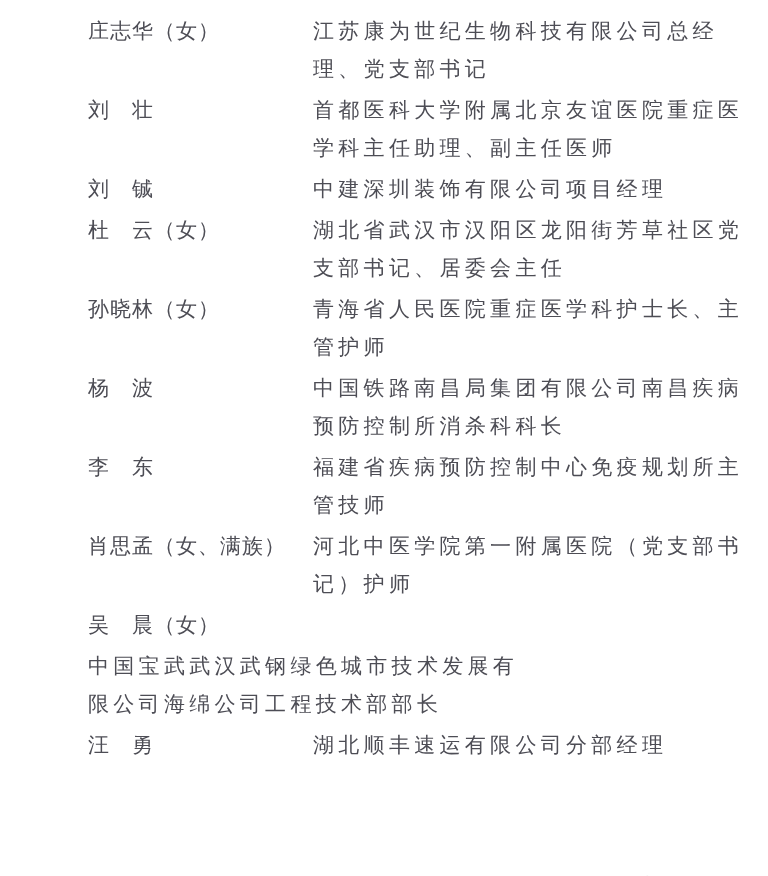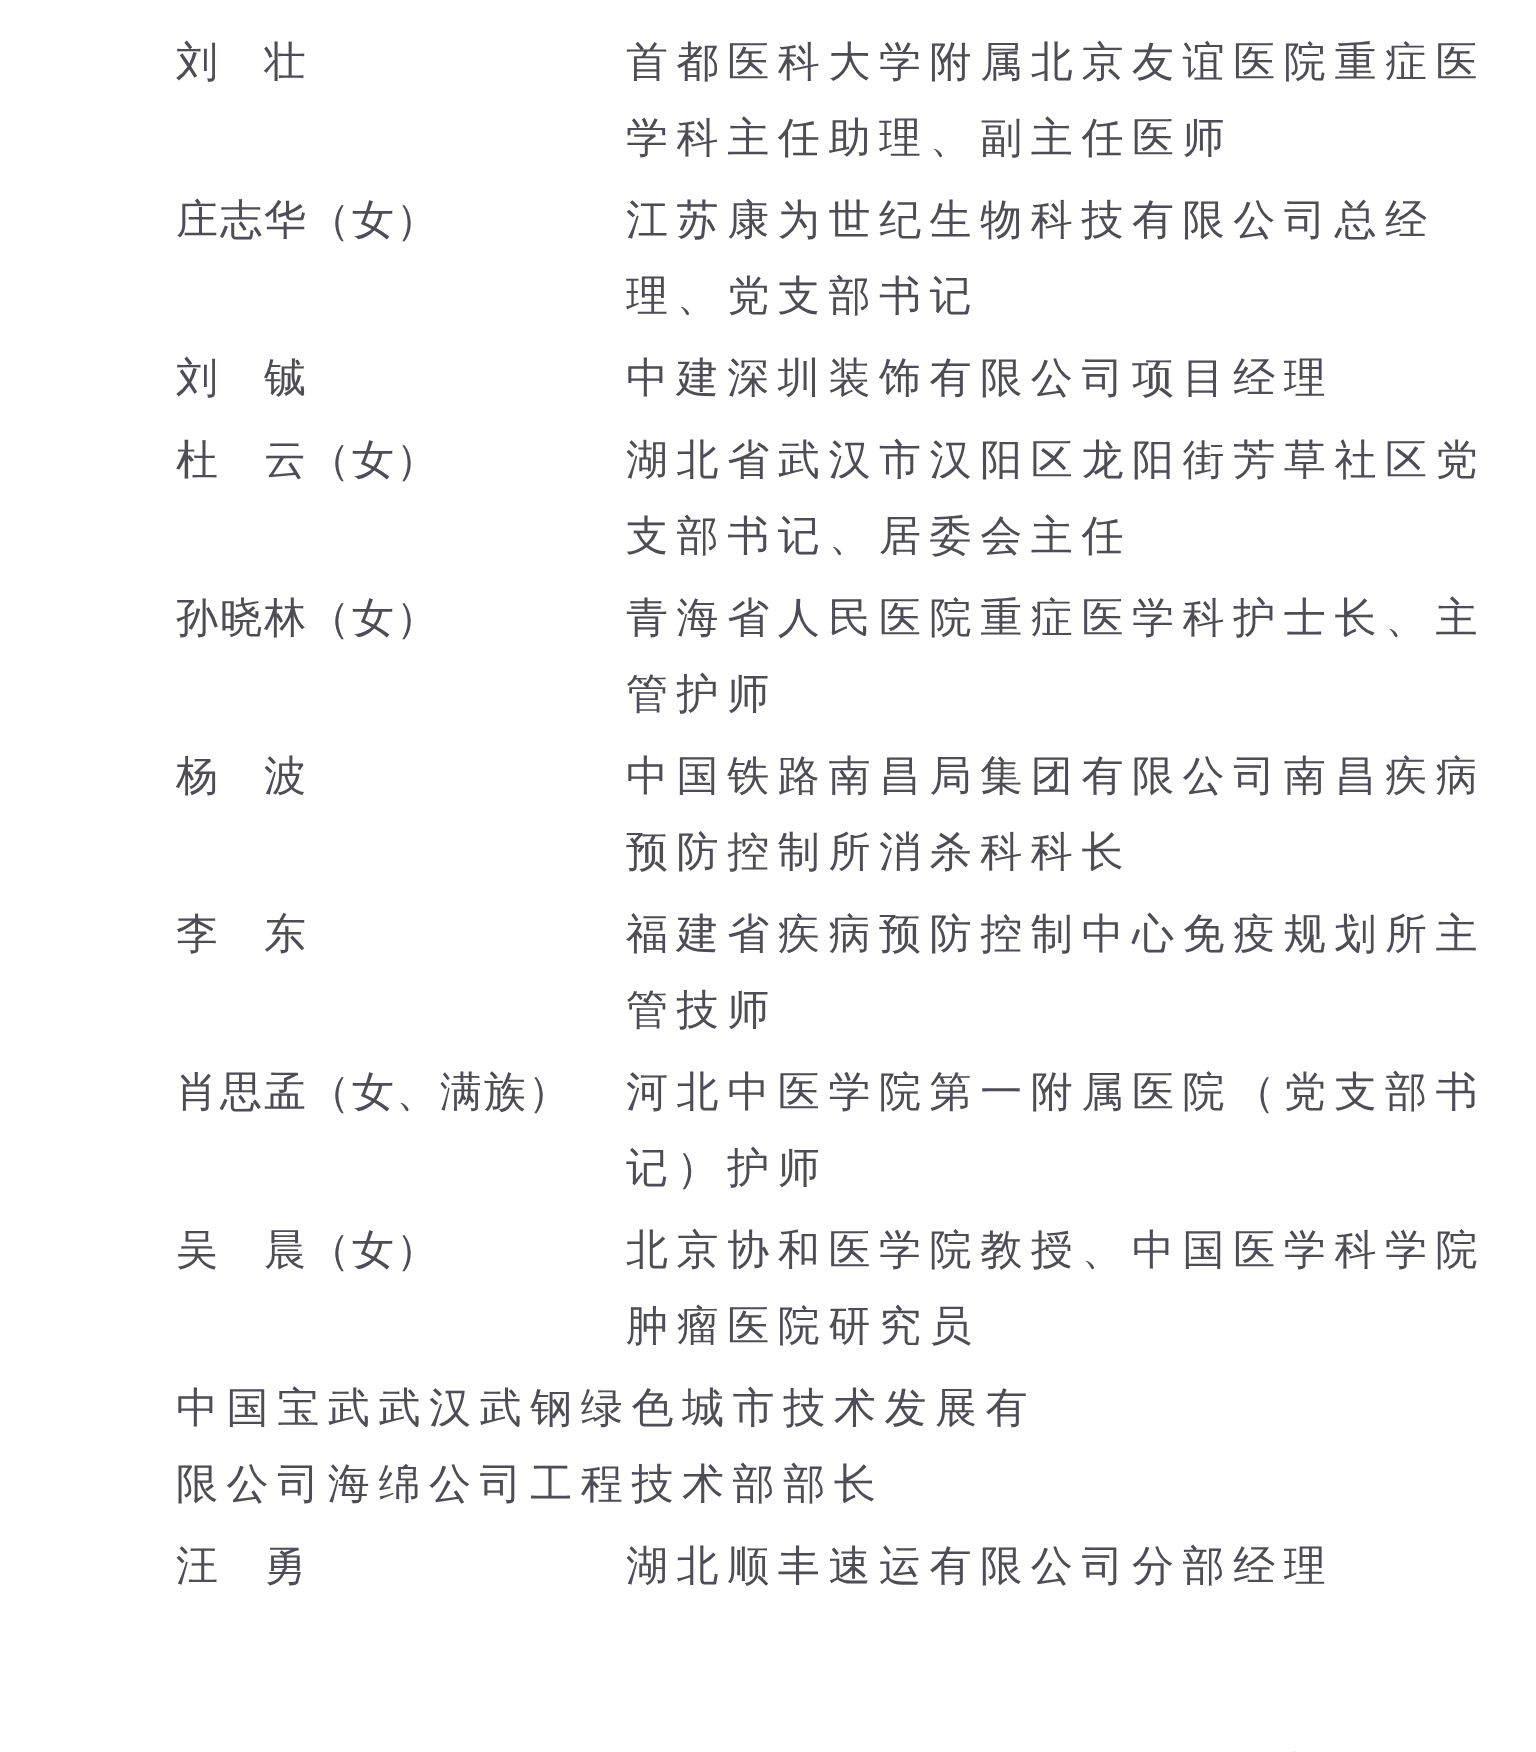--- a/index.html
+++ b/index.html
@@ -59,27 +59,27 @@
   .wm-icon svg {
     display: block;
   }
 </style>
 </head>
 <body style="color: rgb(77, 77, 85);">
 
 <div class="doc">
 
   <div class="entry">
-    <div class="name">刘　壮</div>
-    <div class="desc">首都医科大学附属北京友谊医院重症医学科主任助理、副主任医师</div>
+    <div class="name">庄志华（女）</div>
+    <div class="desc">江苏康为世纪生物科技有限公司总经理、党支部书记</div>
   </div>
 
   <div class="entry">
-    <div class="name">庄志华（女）</div>
-    <div class="desc">江苏康为世纪生物科技有限公司总经理、党支部书记</div>
+    <div class="name">刘　壮</div>
+    <div class="desc">首都医科大学附属北京友谊医院重症医学科主任助理、副主任医师</div>
   </div>
 
   <div class="entry">
     <div class="name">刘　铖</div>
     <div class="desc">中建深圳装饰有限公司项目经理</div>
   </div>
 
 
   <div class="entry">
     <div class="name">杜　云（女）</div>
@@ -101,21 +101,20 @@
     <div class="desc">福建省疾病预防控制中心免疫规划所主管技师</div>
   </div>
 
   <div class="entry">
     <div class="name">肖思孟（女、满族）</div>
     <div class="desc">河北中医学院第一附属医院（党支部书记）护师</div>
   </div>
 
   <div class="entry">
     <div class="name">吴　晨（女）</div>
-    <div class="desc">北京协和医学院教授、中国医学科学院肿瘤医院研究员</div>
   </div>
 
   <div class="entry">
     <div class="desc">中国宝武武汉武钢绿色城市技术发展有限公司海绵公司工程技术部部长</div>
   </div>
 
   <div class="entry">
     <div class="name">汪　勇</div>
     <div class="desc">湖北顺丰速运有限公司分部经理</div>
   </div>

